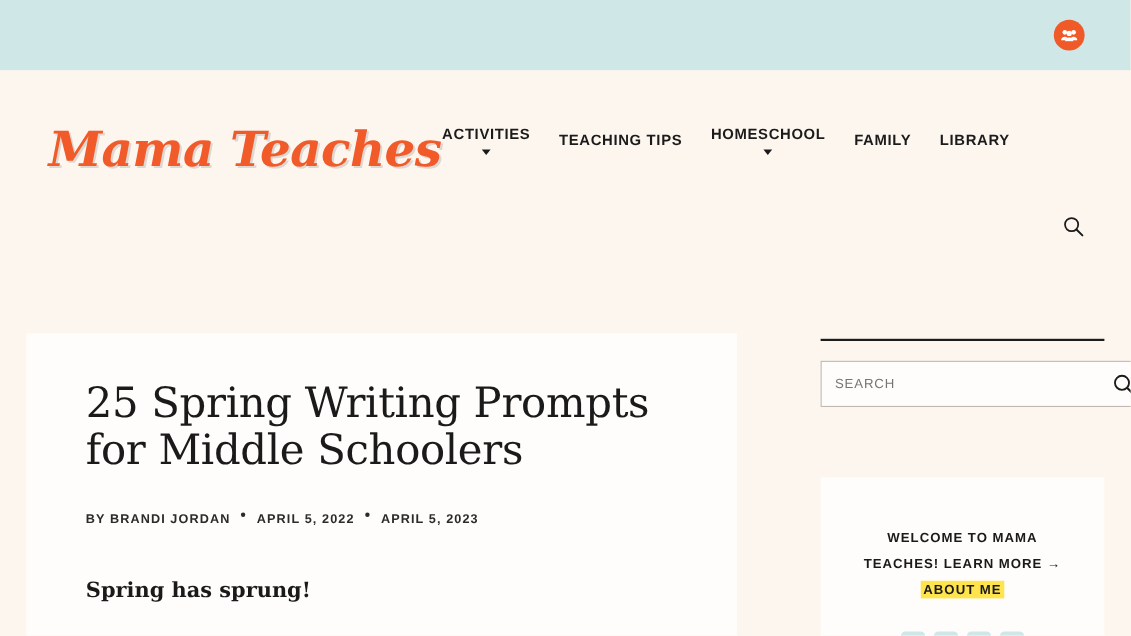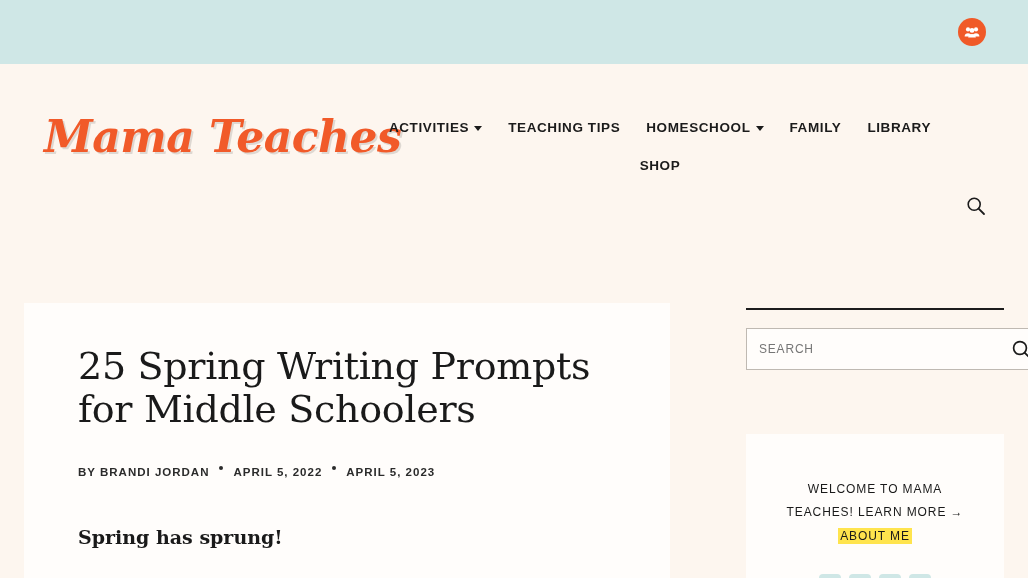--- a/index.html
+++ b/index.html
@@ -83,20 +83,21 @@
     font-size: 13.5px;
     font-weight: bold;
     letter-spacing: 0.6px;
     color: #1b1b1b;
     text-transform: uppercase;
     white-space: nowrap;
     display: flex;
     align-items: center;
     gap: 5px;
     cursor: pointer;
+    flex-direction: column;
   }
   .caret {
     display: inline-block;
     width: 0; height: 0;
     border-left: 4px solid transparent;
     border-right: 4px solid transparent;
     border-top: 5px solid #1b1b1b;
     margin-top: 2px;
   }
   .search-toggle {
@@ -198,21 +199,21 @@
   .about-card {
     margin-top: 64px;
     width: 258px;
     min-height: 170px;
     background: #fffdfb;
     padding: 44px 18px 20px 18px;
     text-align: center;
   }
   .about-text {
     font-size: 12px;
-    font-weight: normal;
+    font-weight: bold;
     letter-spacing: 0.9px;
     line-height: 1.95;
     color: #1a1a1a;
     text-transform: uppercase;
   }
   .about-text .hl {
     background: #ffe44d;
     padding: 1px 2px;
   }
   .arrow { color: #1a1a1a; }
@@ -266,25 +267,20 @@
           <span>HOMESCHOOL</span>
           <span class="caret"></span>
         </div>
         <div class="nav-item">
           <span>FAMILY</span>
         </div>
         <div class="nav-item">
           <span>LIBRARY</span>
         </div>
       </div>
-      <div class="nav-row">
-        <div class="nav-item">
-          <span>SHOP</span>
-        </div>
-      </div>
     </div>
 
     <div class="search-toggle">
       <svg width="20" height="20" viewBox="0 0 20 20" aria-hidden="true">
         <circle cx="8.2" cy="8.2" r="6" fill="none" stroke="#1b1b1b" stroke-width="1.6"></circle>
         <line x1="12.6" y1="12.6" x2="18" y2="18" stroke="#1b1b1b" stroke-width="1.8" stroke-linecap="round"></line>
       </svg>
     </div>
   </div>
 

